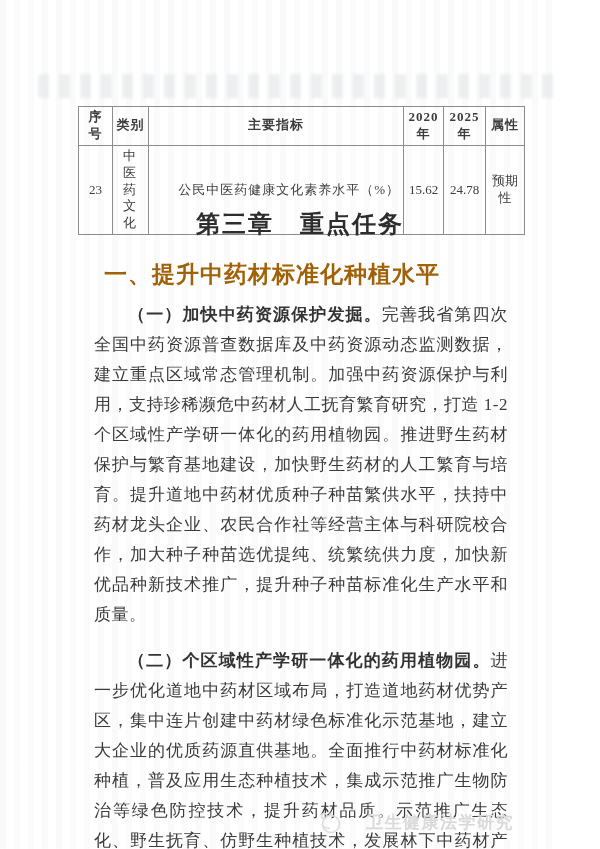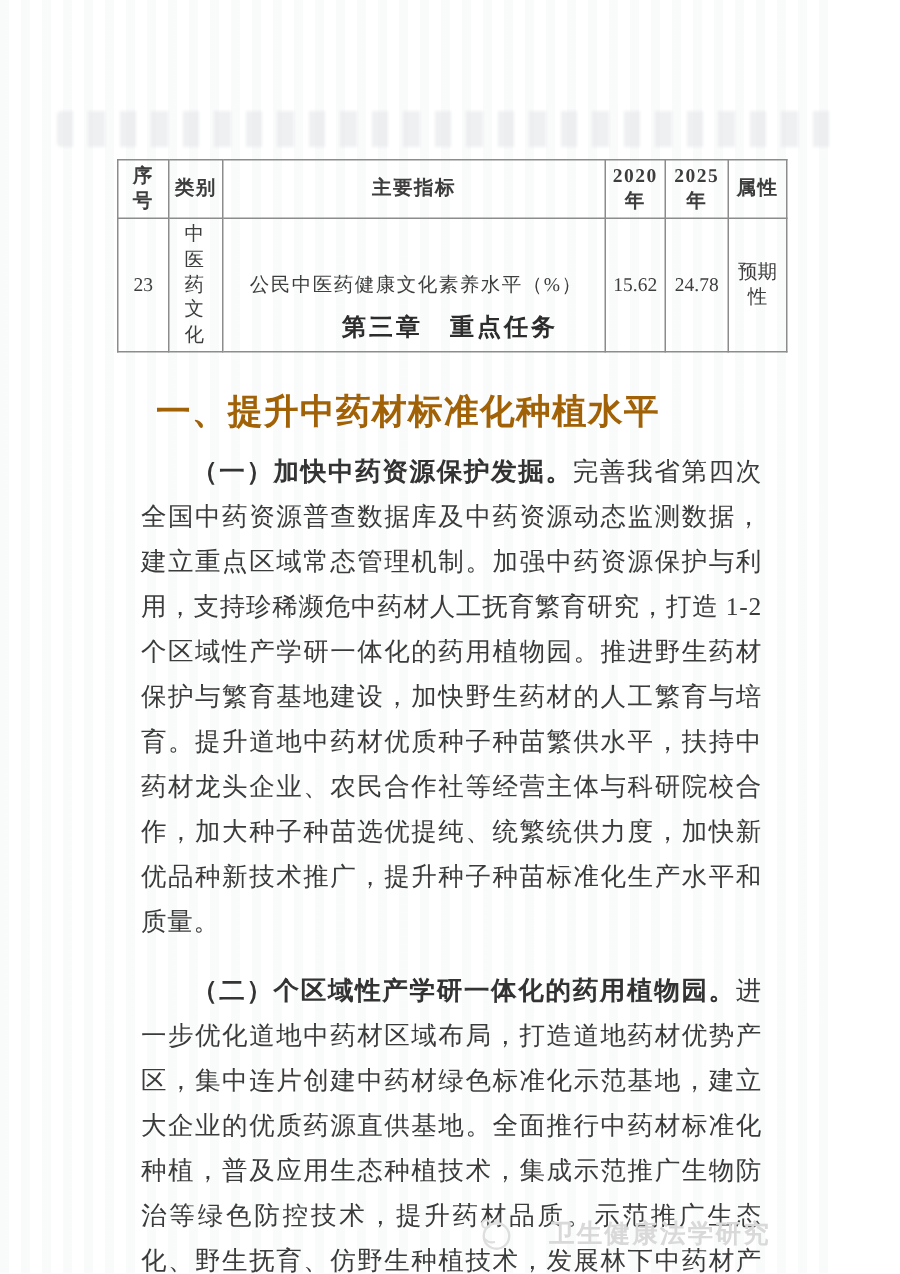--- a/index.html
+++ b/index.html
@@ -24,28 +24,28 @@
     position:absolute; left:78px; top:106px; width:446px;
     border-collapse:collapse; table-layout:fixed;
     font-size:13px; color:#3d3d3d;
   }
   .doc-table th, .doc-table td {
     border:1px solid #8c8c8c; padding:2px 3px; line-height:1.3;
     text-align:center; vertical-align:middle;
   }
   .doc-table th { font-weight:bold; height:28px; letter-spacing:1px; }
   .doc-table td { height:54px; }
-  .doc-table td.indicator { text-align:center; padding-left:6px; letter-spacing:1px; }
+  .doc-table td.indicator { text-align:right; padding-left:6px; letter-spacing:1px; }
   .doc-table td.category { padding:2px 4px; letter-spacing:2px; }
 
   
   .chapter-title {
     position:absolute; left:0; top:208px; width:600px;
     text-align:center; font-family:"Liberation Sans","DejaVu Sans",sans-serif;
-    font-weight:bold; font-size:16px; color:#2d2d2d; letter-spacing:2px;
+    font-weight:bold; font-size:24px; color:#2d2d2d; letter-spacing:2px;
   }
 
   
   .section-heading {
     position:absolute; left:78px; top:259px; width:446px;
     font-family:"Liberation Sans","DejaVu Sans",sans-serif;
     font-weight:bold; font-size:23px; color:#a16207;
     text-indent:26px; letter-spacing:1px;
   }
 

